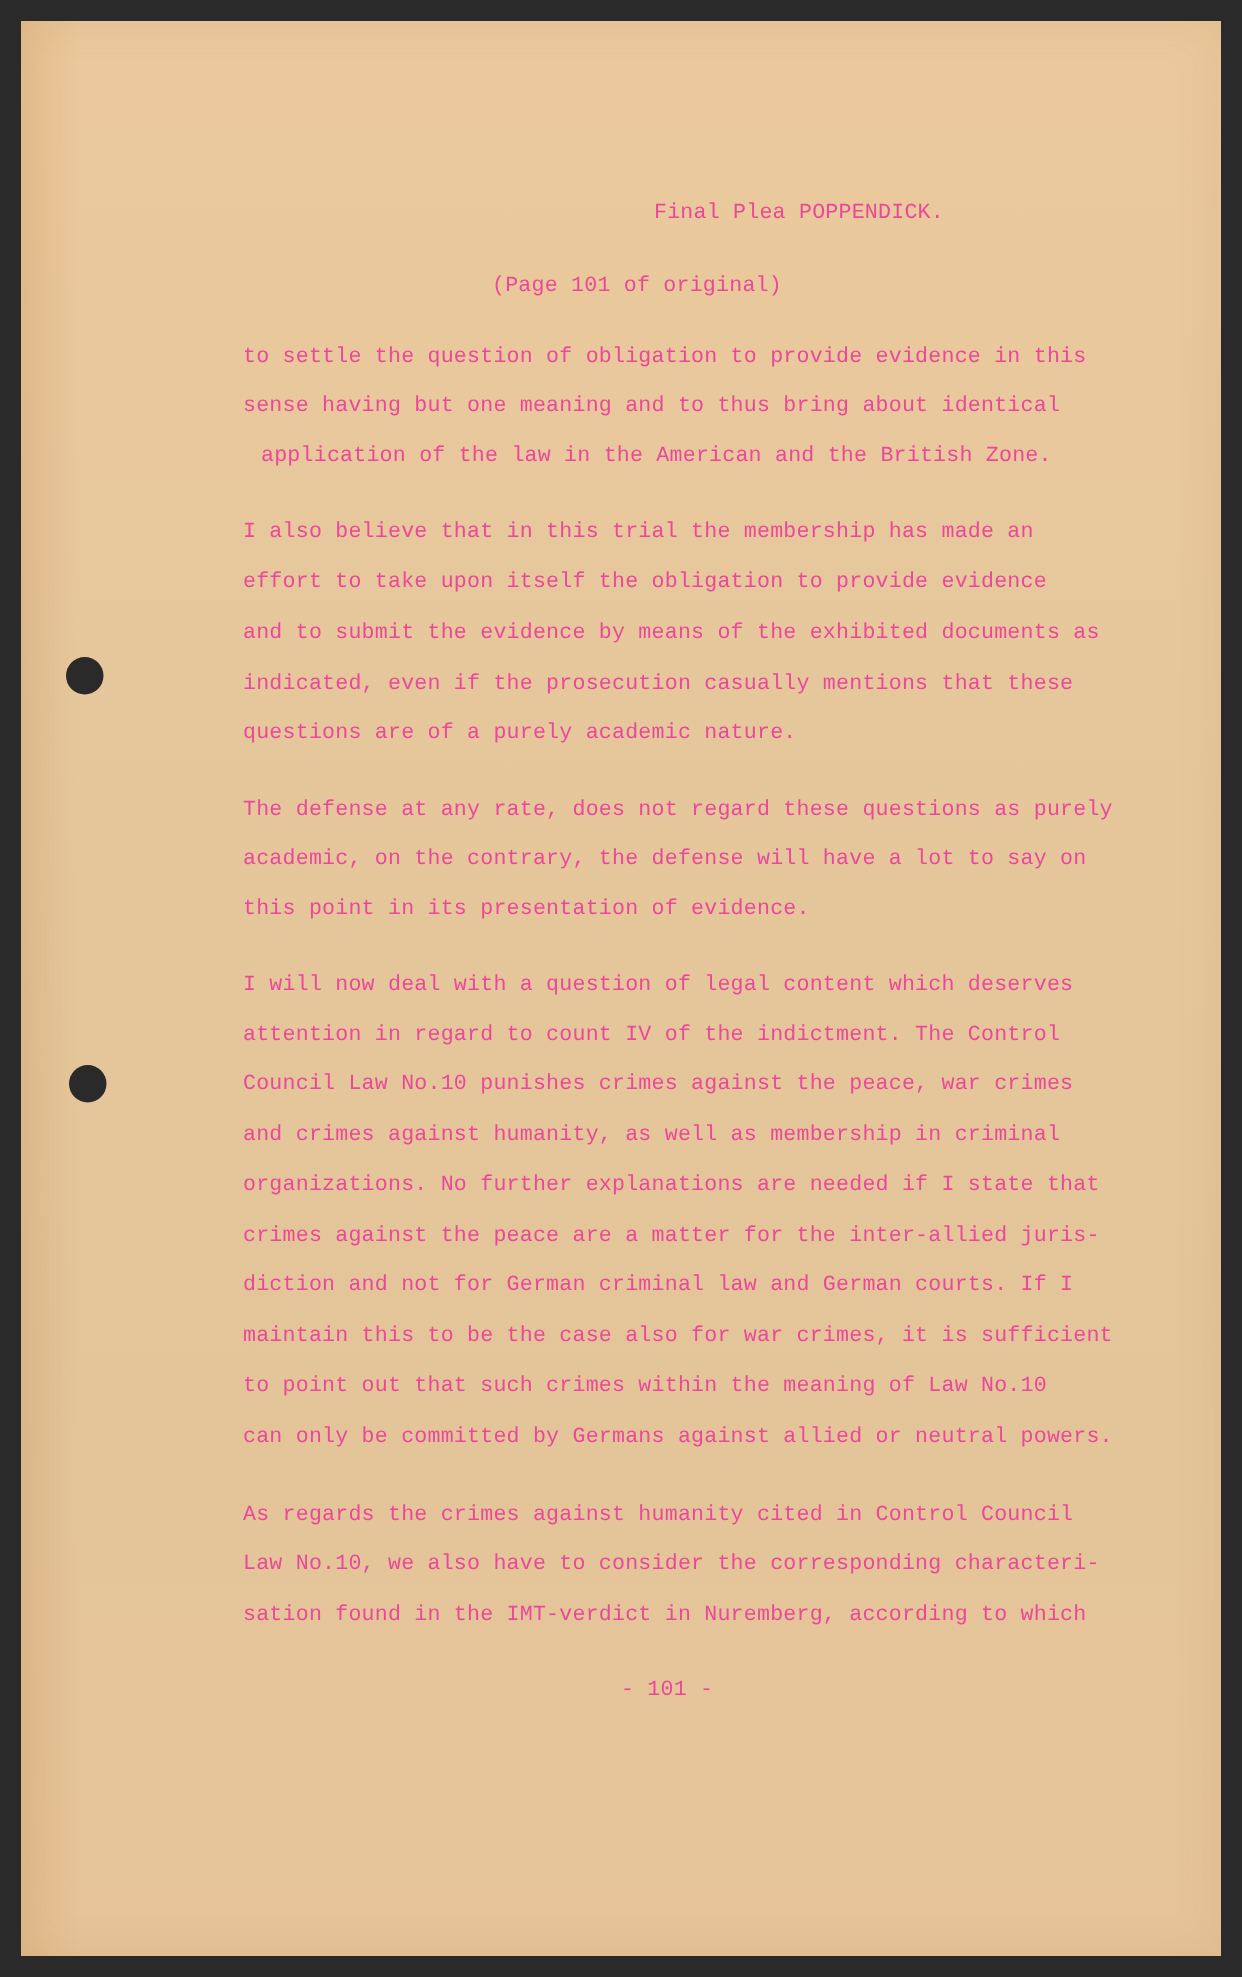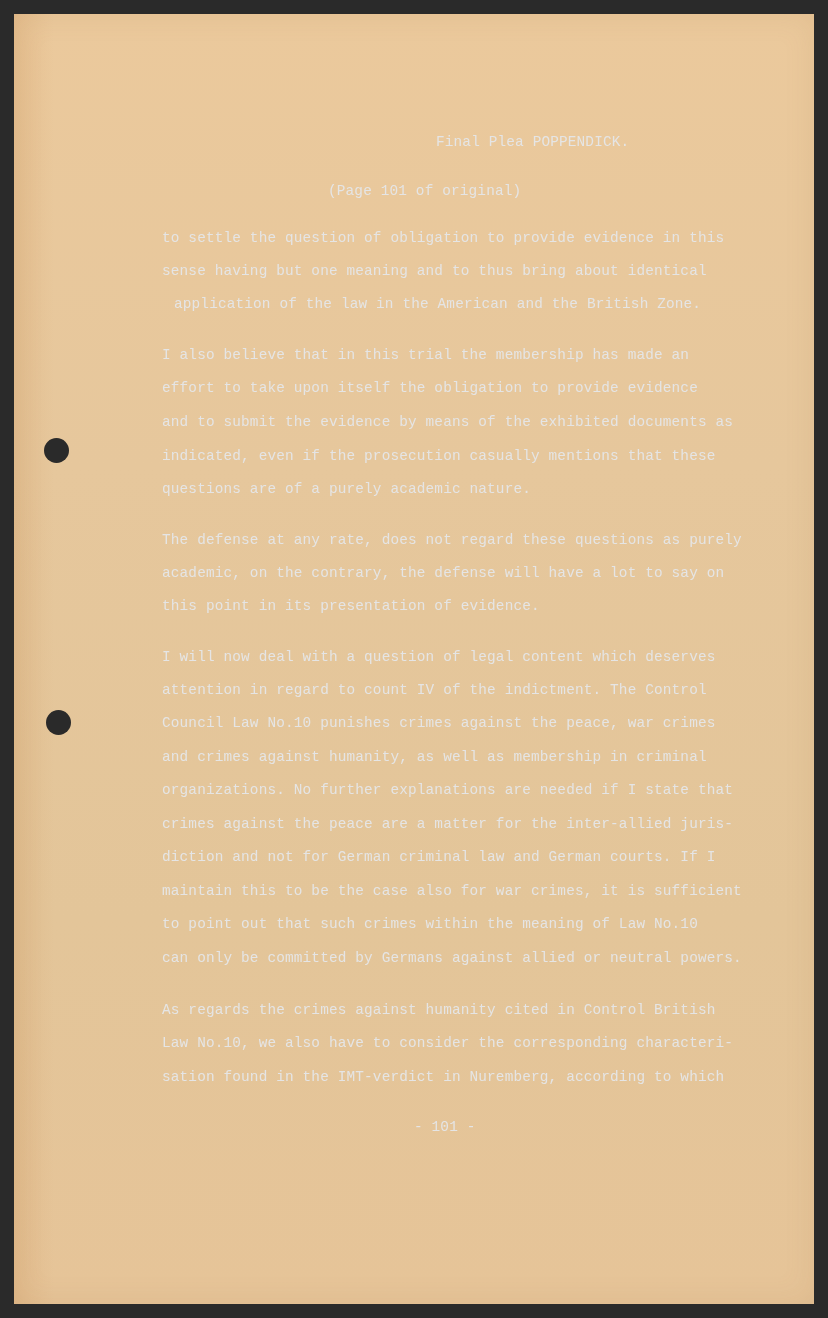--- a/index.html
+++ b/index.html
@@ -32,21 +32,21 @@
     }
     .punch-hole {
       position: absolute;
       width: 25px;
       height: 25px;
       border-radius: 50%;
       background: #2a2a2a;
     }
     .text {
       position: absolute;
-      color: #e5e5e5;
+      color: #ec4899;
       font-size: 14.4px;
       letter-spacing: 0.15px;
       white-space: pre;
       line-height: 1;
     }
     .header-title { left: 436px; top: 135px; }
     .header-sub { left: 328px; top: 184px; }
     .line { left: 162px; }
     .page-number { left: 414px; top: 1120px; text-align: right; }
   </style>
@@ -79,17 +79,17 @@
 <div class="text line" style="top:683px;">attention in regard to count IV of the indictment. The Control</div>
 <div class="text line" style="top:716px;">Council Law No.10 punishes crimes against the peace, war crimes</div>
 <div class="text line" style="top:750px;">and crimes against humanity, as well as membership in criminal</div>
 <div class="text line" style="top:783px;text-align:center;">organizations. No further explanations are needed if I state that</div>
 <div class="text line" style="top:817px;">crimes against the peace are a matter for the inter-allied juris-</div>
 <div class="text line" style="top:850px;">diction and not for German criminal law and German courts. If I</div>
 <div class="text line" style="top:884px;">maintain this to be the case also for war crimes, it is sufficient</div>
 <div class="text line" style="top:917px;">to point out that such crimes within the meaning of Law No.10</div>
 <div class="text line" style="top:951px;">can only be committed by Germans against allied or neutral powers.</div>
 
-<div class="text line" style="top:1003px;">As regards the crimes against humanity cited in Control British</div>
+<div class="text line" style="top:1003px;">As regards the crimes against humanity cited in Control Council</div>
 <div class="text line" style="top:1036px;">Law No.10, we also have to consider the corresponding characteri-</div>
 <div class="text line" style="top:1070px;">sation found in the IMT-verdict in Nuremberg, according to which</div>
 
 <div class="text page-number">- 101 -</div>
 
 </body></html>

